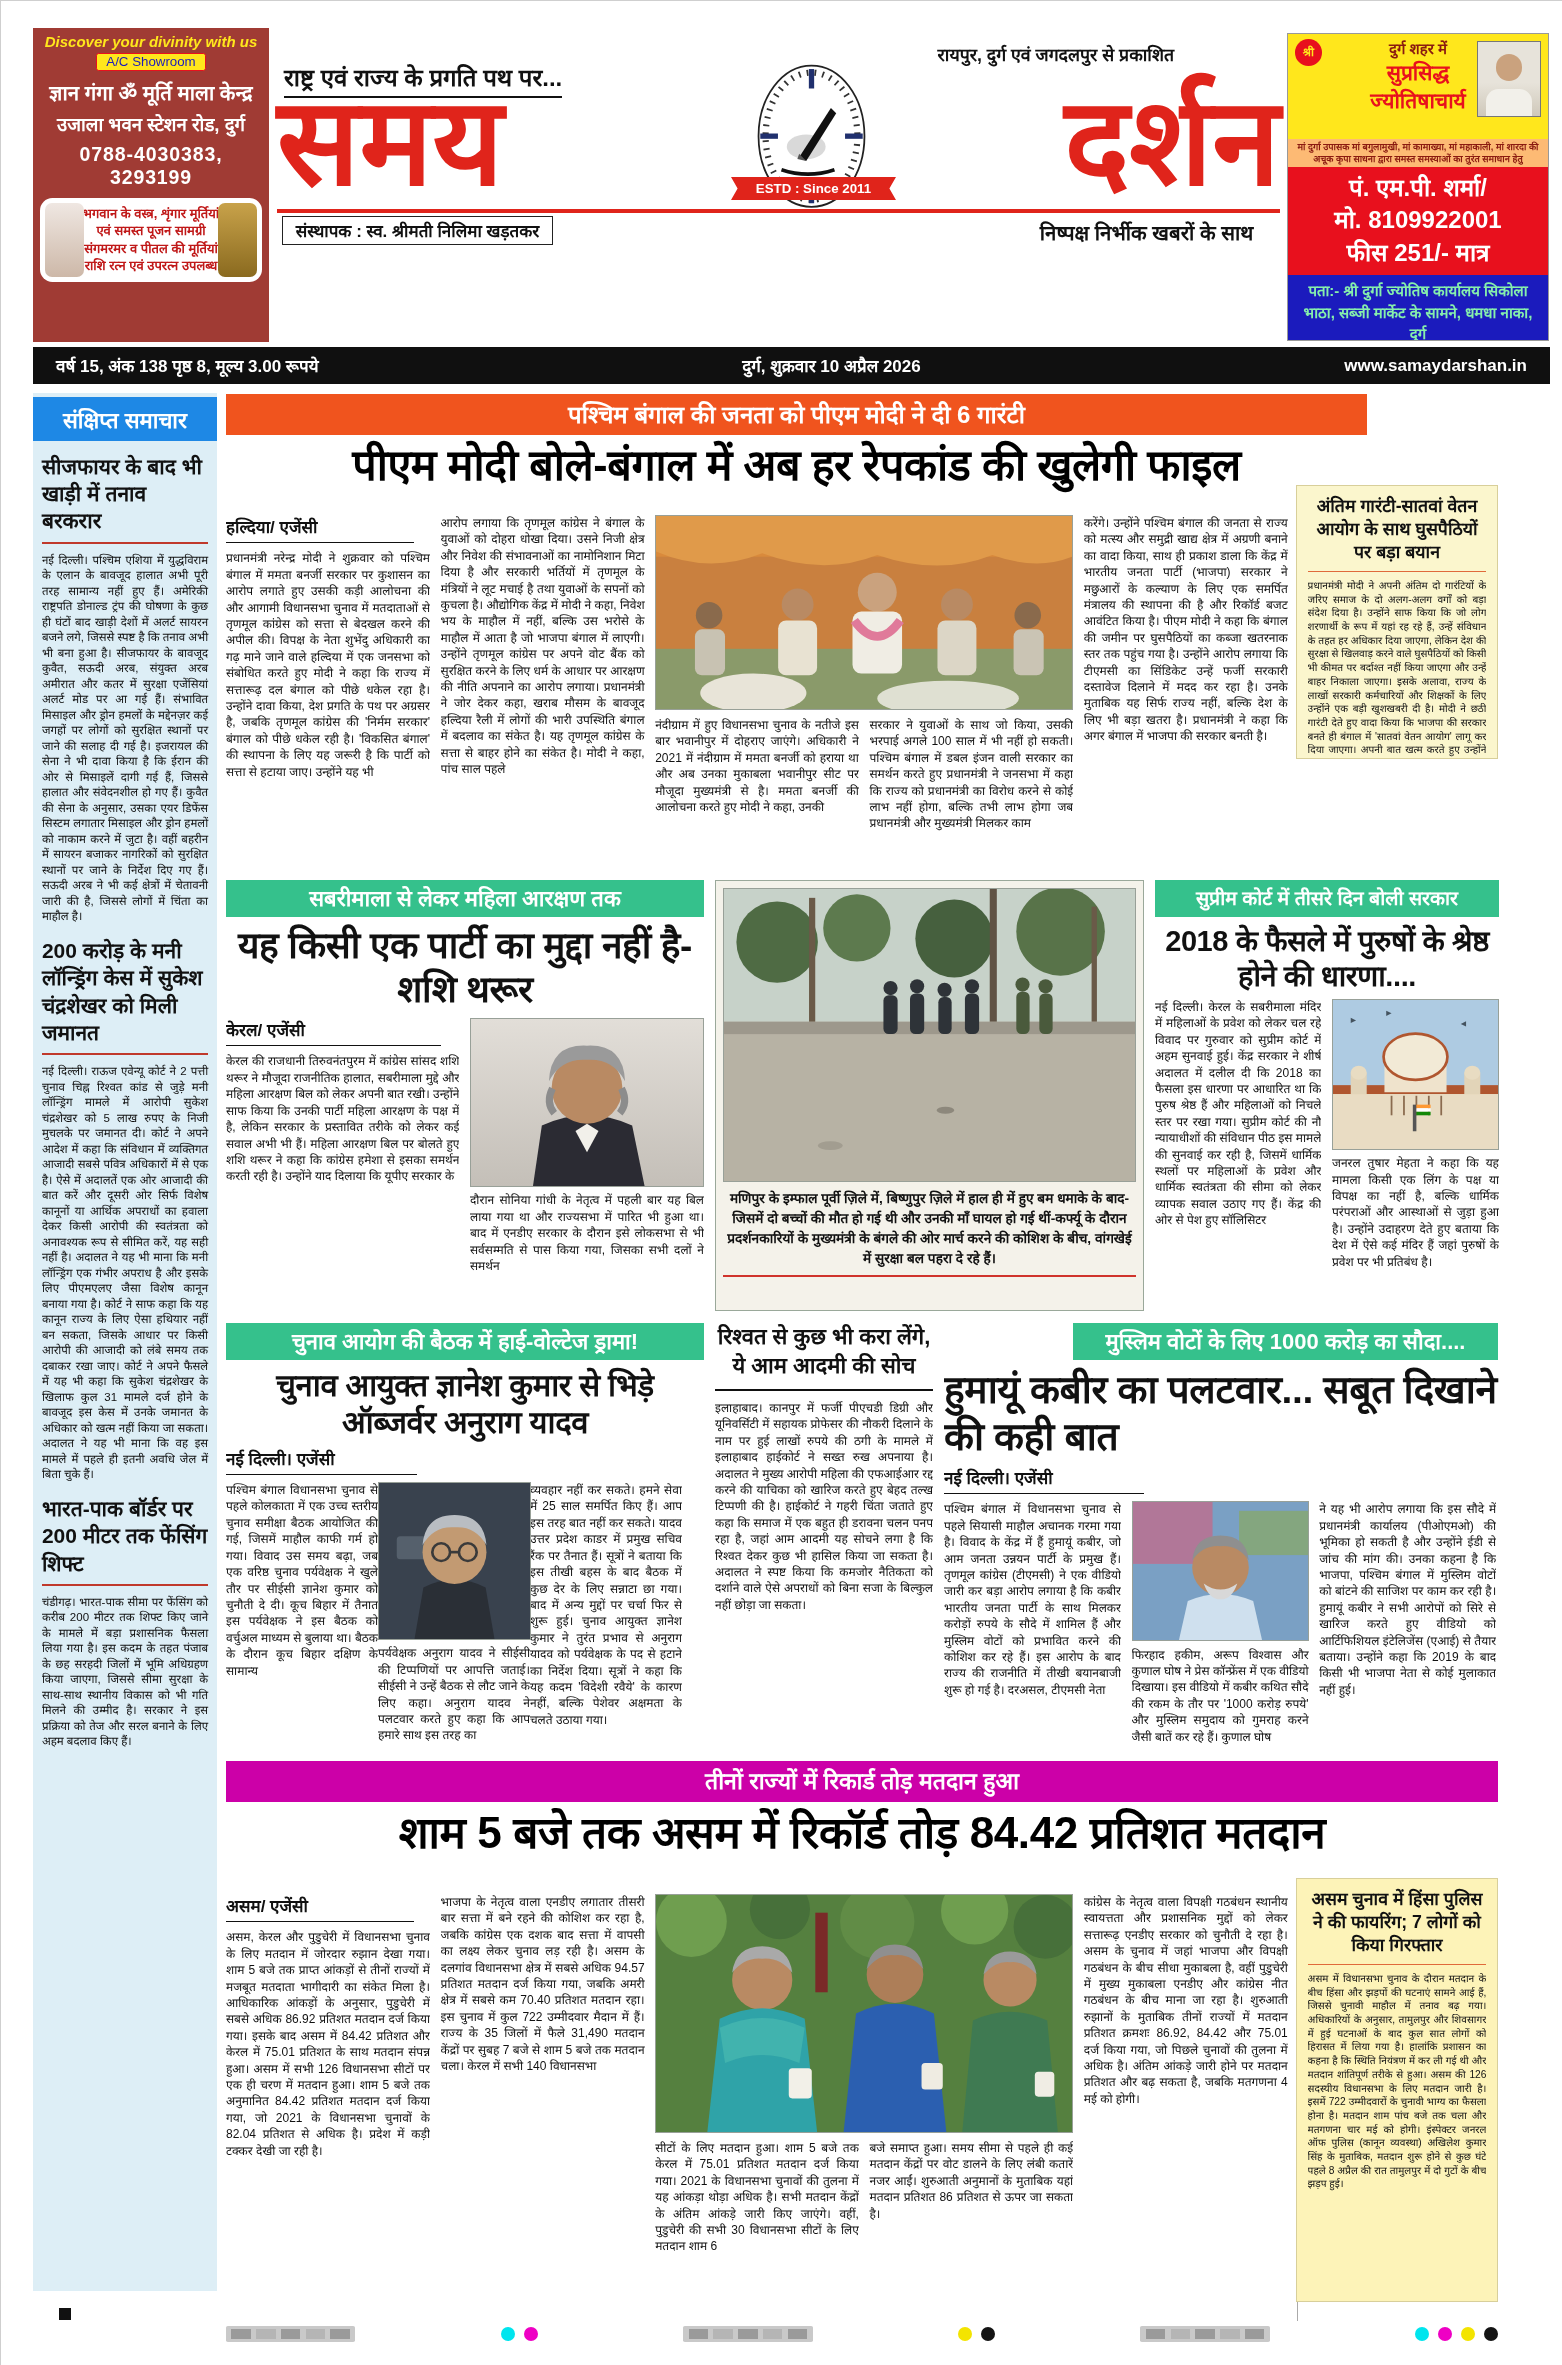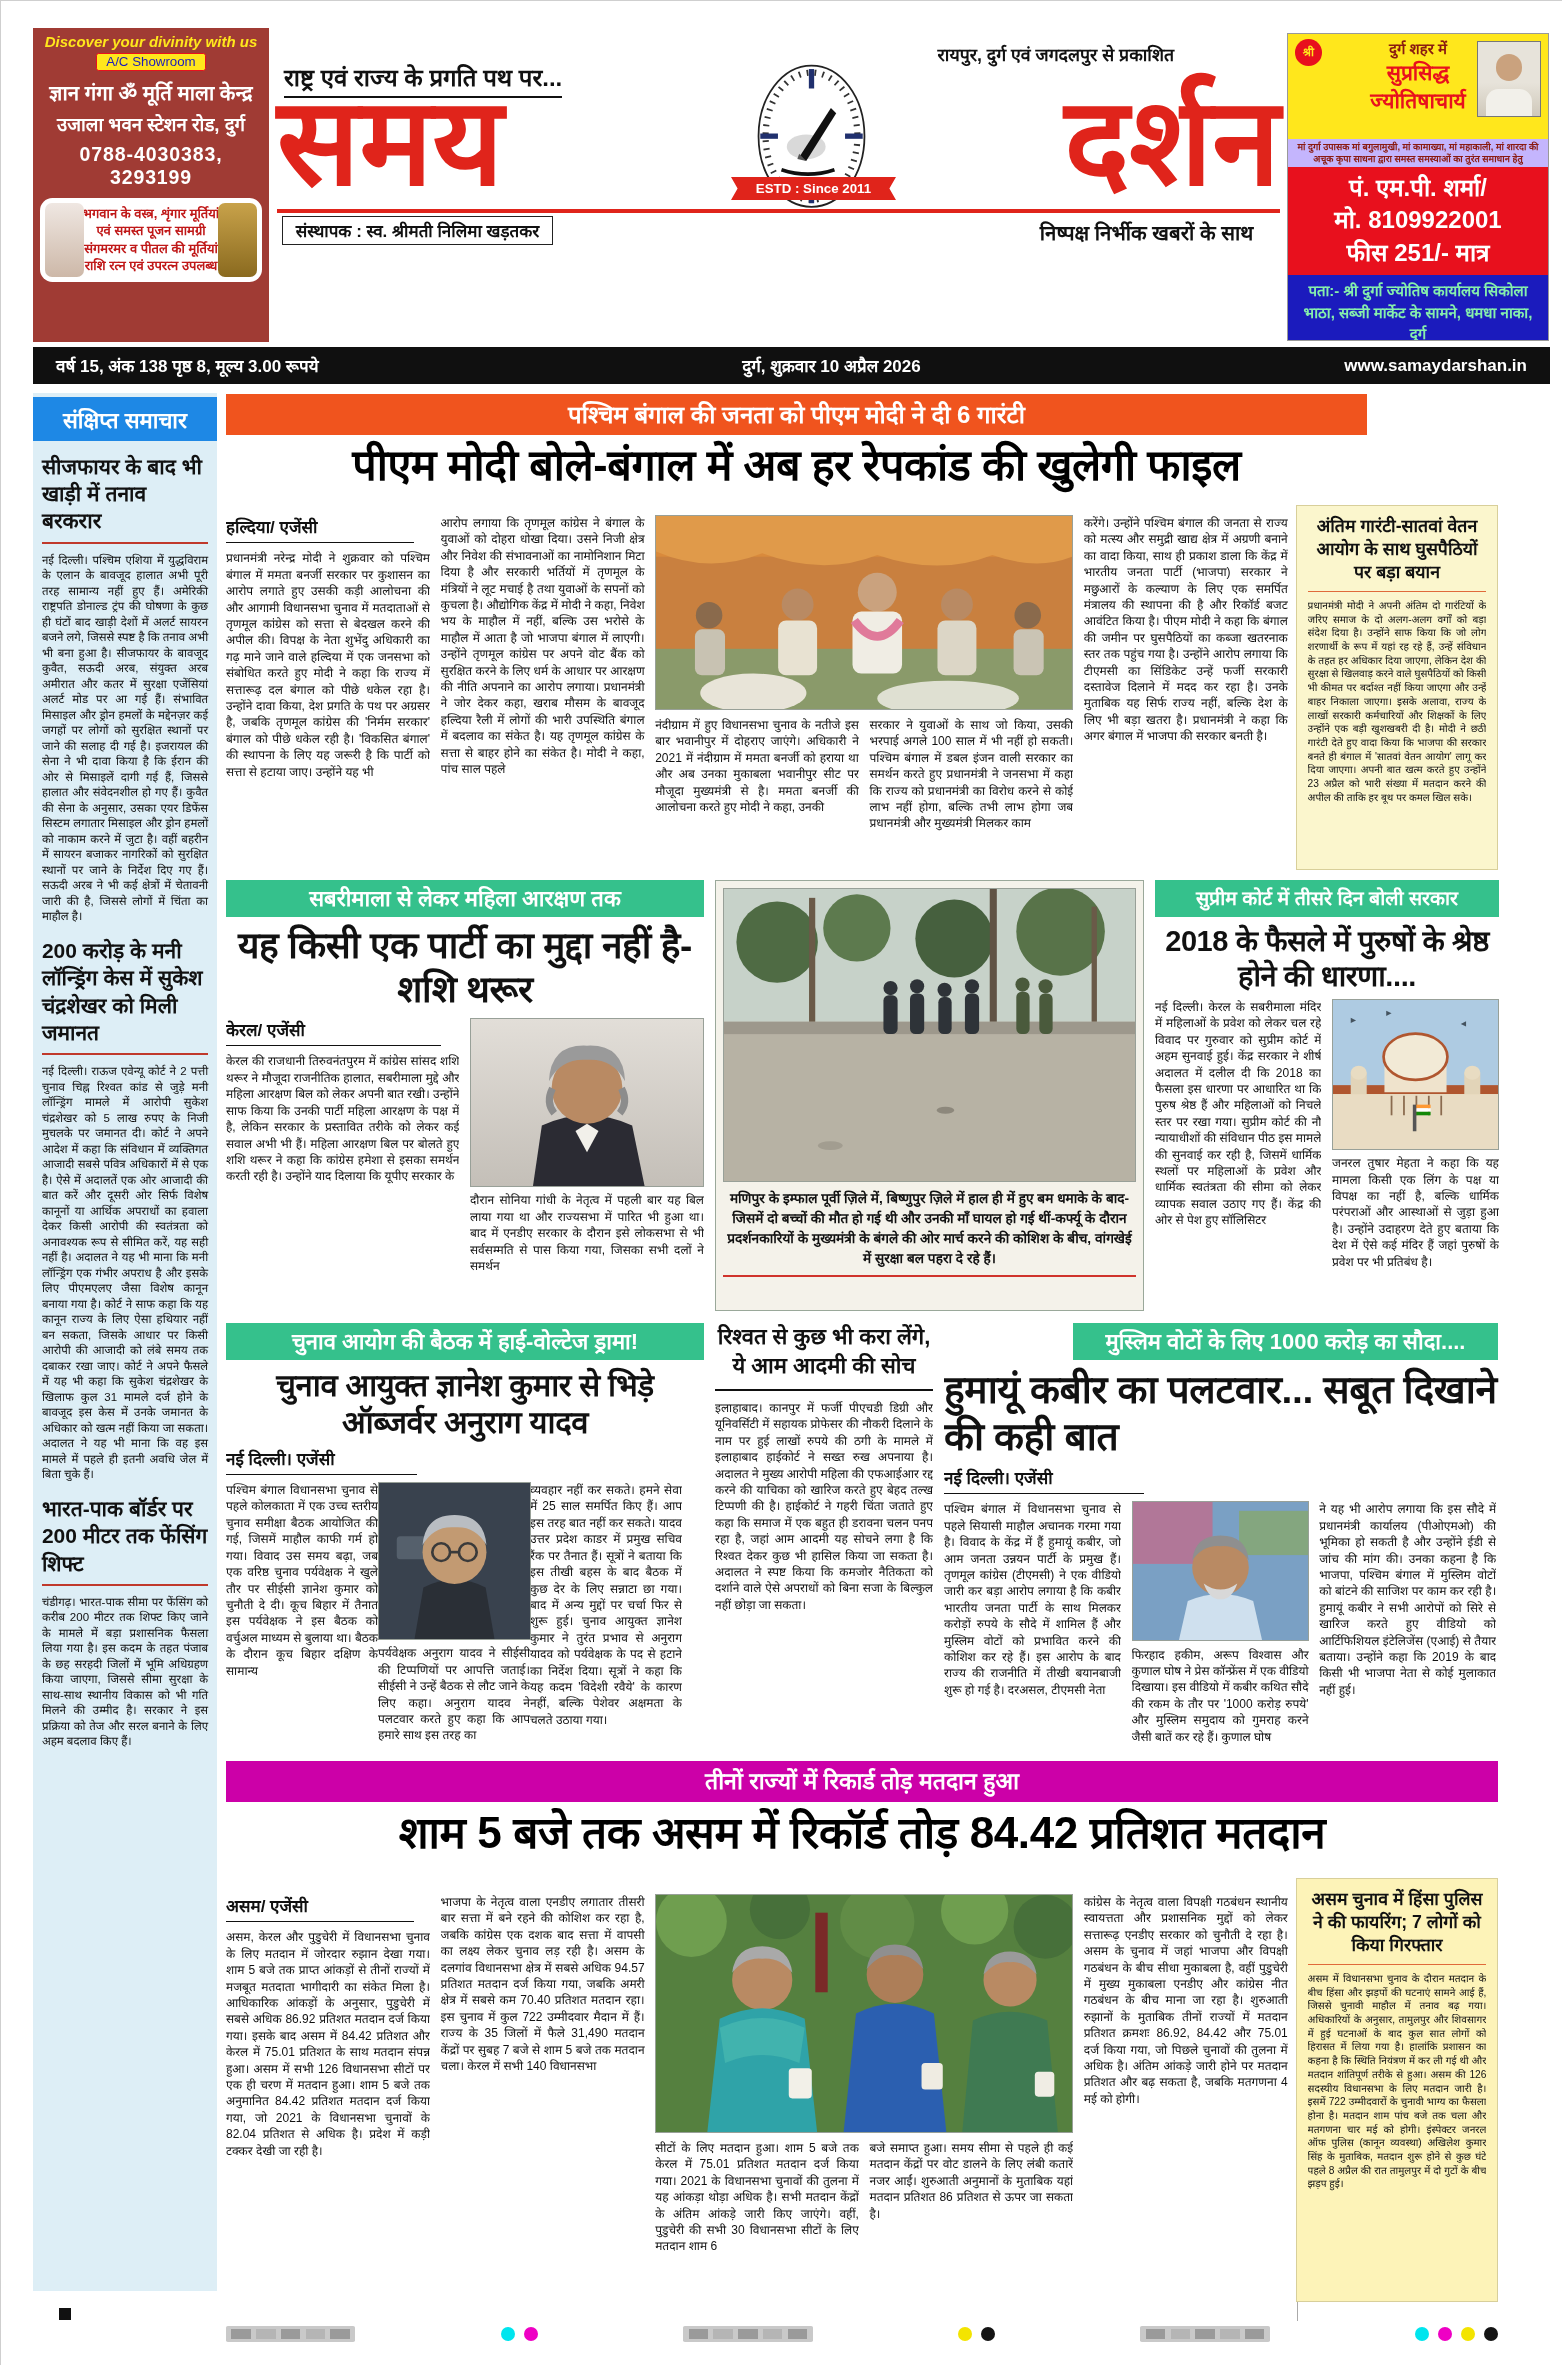--- a/index.html
+++ b/index.html
@@ -27,21 +27,21 @@
   .ad-right .t2{font-size:21px;font-weight:700;text-align:center;}
   .ad-right .t3{font-size:21px;font-weight:700;text-align:center;}
   .ad-right .sbadge{position:absolute;left:7px;top:5.3px;width:26.6px;height:26.6px;border-radius:50%;
            background:#e8101d;color:#ffe71c;font-size:11.5px;font-weight:700;line-height:26.6px;text-align:center;}
   .ad-right .photo{position:absolute;right:7px;top:7px;width:62px;height:74px;border:0.9px solid #777;
            background:linear-gradient(180deg,#e7e3da 55%,#cfc8ba);}
   .ad-right .photo:before{content:"";position:absolute;left:50%;top:12.4px;width:26.6px;height:26.6px;margin-left:-13.3px;
            border-radius:50%;background:#caa27e;}
   .ad-right .photo:after{content:"";position:absolute;left:50%;bottom:0;width:46px;height:26.6px;margin-left:-23px;
            border-radius:12.4px 12.4px 0 0;background:#f2f0ea;}
-  .ad-right .small{background:#c4b5fd;color:#8a1a10;font-size:9.3px;font-weight:700;text-align:center;
+  .ad-right .small{background:#fdba74;color:#8a1a10;font-size:9.3px;font-weight:700;text-align:center;
            padding:1.8px 3.5px;line-height:1.3;}
   .ad-right .mid{background:#e8101d;color:#fff;text-align:center;padding:5.3px 1.8px;}
   .ad-right .mid .r{font-size:24px;font-weight:700;line-height:1.35;}
   .ad-right .addr{background:#1b1bbd;color:#86efac;text-align:center;font-size:15px;font-weight:700;
            padding:5.3px 7px;line-height:1.45;}
   
   .masthead{position:absolute;left:276px;top:34px;width:1003px;height:206px;}
   .m-tag{position:absolute;left:7px;top:25px;font-size:24px;font-weight:700;border-bottom:2.7px solid #111;padding-bottom:2.7px;}
   .m-pub{position:absolute;right:106px;top:7px;font-size:17.7px;font-weight:700;}
   .m-title-l{position:absolute;left:0px;top:46px;font-size:122px;font-weight:700;color:#e0241b;line-height:1;}
@@ -213,21 +213,21 @@
           <rect x="404" y="128" width="34" height="52" rx="8" fill="#cac4b4"></rect>
         </svg>
       </div>
       <div style="display:flex;gap:10.6px;margin-top:7px;">
         <div class="coltext" style="width:204px;height:149px;">नंदीग्राम में हुए विधानसभा चुनाव के नतीजे इस बार भवानीपुर में दोहराए जाएंगे। अधिकारी ने 2021 में नंदीग्राम में ममता बनर्जी को हराया था और अब उनका मुकाबला भवानीपुर सीट पर मौजूदा मुख्यमंत्री से है। ममता बनर्जी की आलोचना करते हुए मोदी ने कहा, उनकी</div>
         <div class="coltext" style="width:204px;height:149px;">सरकार ने युवाओं के साथ जो किया, उसकी भरपाई अगले 100 साल में भी नहीं हो सकती। पश्चिम बंगाल में डबल इंजन वाली सरकार का समर्थन करते हुए प्रधानमंत्री ने जनसभा में कहा कि राज्य को प्रधानमंत्री का विरोध करने से कोई लाभ नहीं होगा, बल्कि तभी लाभ होगा जब प्रधानमंत्री और मुख्यमंत्री मिलकर काम</div>
       </div>
     </div>
     <div class="col coltext" style="width:204px;height:353px;">करेंगे। उन्होंने पश्चिम बंगाल की जनता से राज्य को मत्स्य और समुद्री खाद्य क्षेत्र में अग्रणी बनाने का वादा किया, साथ ही प्रकाश डाला कि केंद्र में भारतीय जनता पार्टी (भाजपा) सरकार ने मछुआरों के कल्याण के लिए एक समर्पित मंत्रालय की स्थापना की है और रिकॉर्ड बजट आवंटित किया है। पीएम मोदी ने कहा कि बंगाल की जमीन पर घुसपैठियों का कब्जा खतरनाक स्तर तक पहुंच गया है। उन्होंने आरोप लगाया कि टीएमसी का सिंडिकेट उन्हें फर्जी सरकारी दस्तावेज दिलाने में मदद कर रहा है। उनके मुताबिक यह सिर्फ राज्य नहीं, बल्कि देश के लिए भी बड़ा खतरा है। प्रधानमंत्री ने कहा कि अगर बंगाल में भाजपा की सरकार बनती है।</div>
   </div>
-  <div class="ybox" style="left:1295px;top:504px;width:202px;height:365px;">
+  <div class="ybox" style="left:1295px;top:484px;width:202px;height:274px;">
     <div class="yt">अंतिम गारंटी-सातवां वेतन आयोग के साथ घुसपैठियों पर बड़ा बयान</div>
     <div class="yb" style="height:239px;overflow:hidden;">प्रधानमंत्री मोदी ने अपनी अंतिम दो गारंटियों के जरिए समाज के दो अलग-अलग वर्गों को बड़ा संदेश दिया है। उन्होंने साफ किया कि जो लोग शरणार्थी के रूप में यहां रह रहे हैं, उन्हें संविधान के तहत हर अधिकार दिया जाएगा, लेकिन देश की सुरक्षा से खिलवाड़ करने वाले घुसपैठियों को किसी भी कीमत पर बर्दाश्त नहीं किया जाएगा और उन्हें बाहर निकाला जाएगा। इसके अलावा, राज्य के लाखों सरकारी कर्मचारियों और शिक्षकों के लिए उन्होंने एक बड़ी खुशखबरी दी है। मोदी ने छठी गारंटी देते हुए वादा किया कि भाजपा की सरकार बनते ही बंगाल में 'सातवां वेतन आयोग' लागू कर दिया जाएगा। अपनी बात खत्म करते हुए उन्होंने 23 अप्रैल को भारी संख्या में मतदान करने की अपील की ताकि हर बूथ पर कमल खिल सके।</div>
   </div>
 
   <div class="blk" style="left:225px;top:879px;width:478px;height:431px;overflow:hidden;">
     <div class="bk-strip">सबरीमाला से लेकर महिला आरक्षण तक</div>
     <div class="bk-hl" style="font-size:37px;">यह किसी एक पार्टी का मुद्दा नहीं है-शशि थरूर</div>
     <div style="display:flex;gap:10.6px;">
       <div style="width:234px;">
         <div class="byline">केरल/ एजेंसी</div>

